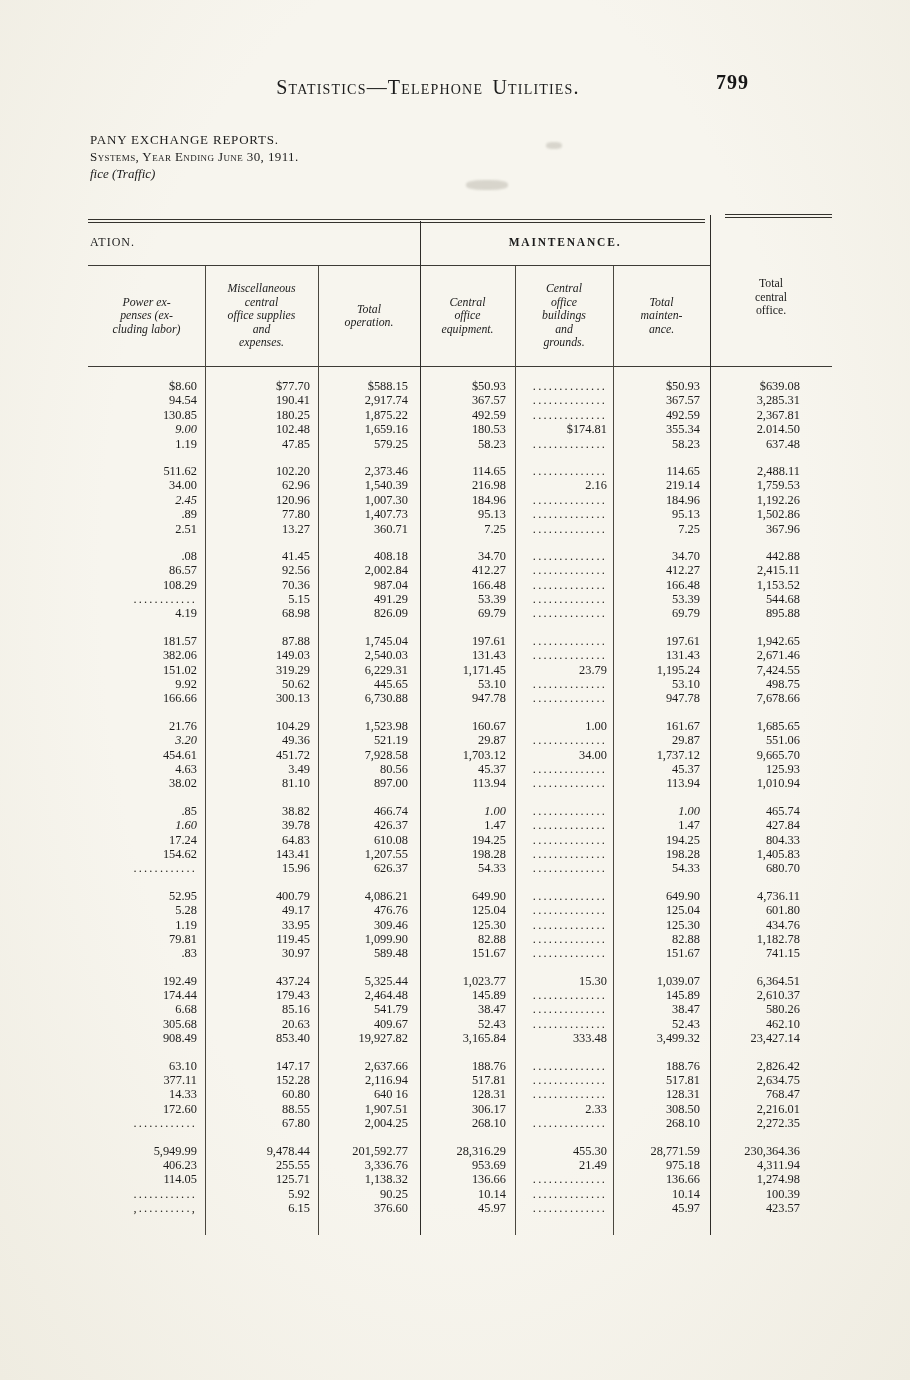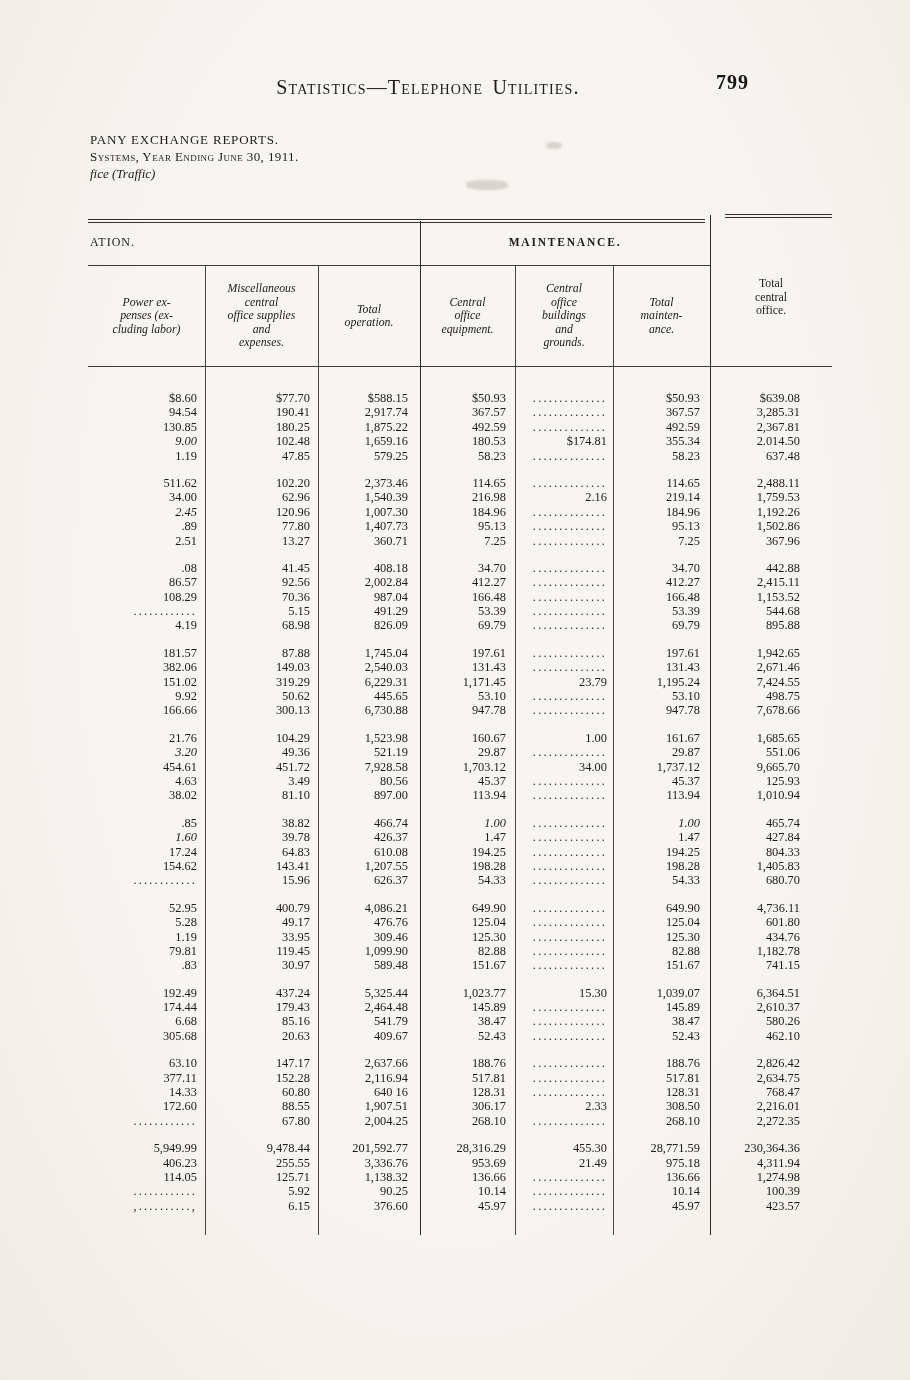--- a/index.html
+++ b/index.html
@@ -63,21 +63,21 @@
   .hcell{
     text-align:center;font-size:11.8px;line-height:13.5px;
     white-space:pre-line;padding:0 3px;font-style:italic;
   }
   .h7{
     position:absolute;left:622px;top:10px;width:122px;height:137px;
     display:flex;align-items:center;justify-content:center;
     text-align:center;font-size:11.8px;line-height:13.5px;white-space:pre-line;
   }
   
-  .tbody{position:absolute;top:172px;left:0;width:744px;}
+  .tbody{position:absolute;top:160px;left:0;width:744px;}
   .rowgroup{margin-bottom:13px;}
   .rowgroup:last-child{margin-bottom:14px;}
   .row{
     display:grid;grid-template-columns:117px 113px 102px 95px 98px 97px 122px;
     height:14.4px;line-height:14.4px;font-size:12.4px;
   }
   .cell{text-align:right;white-space:nowrap;overflow:hidden;}
   .c0{padding-right:8px;}
   .c1{padding-right:8px;}
   .c2{padding-right:12px;}
@@ -509,20 +509,29 @@
           </div>
           <div class="row">
             <div class="cell c0">305.68</div>
             <div class="cell c1">20.63</div>
             <div class="cell c2">409.67</div>
             <div class="cell c3">52.43</div>
             <div class="cell c4 dots">..............</div>
             <div class="cell c5">52.43</div>
             <div class="cell c6">462.10</div>
           </div>
+          <div class="row">
+            <div class="cell c0">908.49</div>
+            <div class="cell c1">853.40</div>
+            <div class="cell c2">19,927.82</div>
+            <div class="cell c3">3,165.84</div>
+            <div class="cell c4">333.48</div>
+            <div class="cell c5">3,499.32</div>
+            <div class="cell c6">23,427.14</div>
+          </div>
         </div>
         <div class="rowgroup">
           <div class="row">
             <div class="cell c0">63.10</div>
             <div class="cell c1">147.17</div>
             <div class="cell c2">2,637.66</div>
             <div class="cell c3">188.76</div>
             <div class="cell c4 dots">..............</div>
             <div class="cell c5">188.76</div>
             <div class="cell c6">2,826.42</div>

